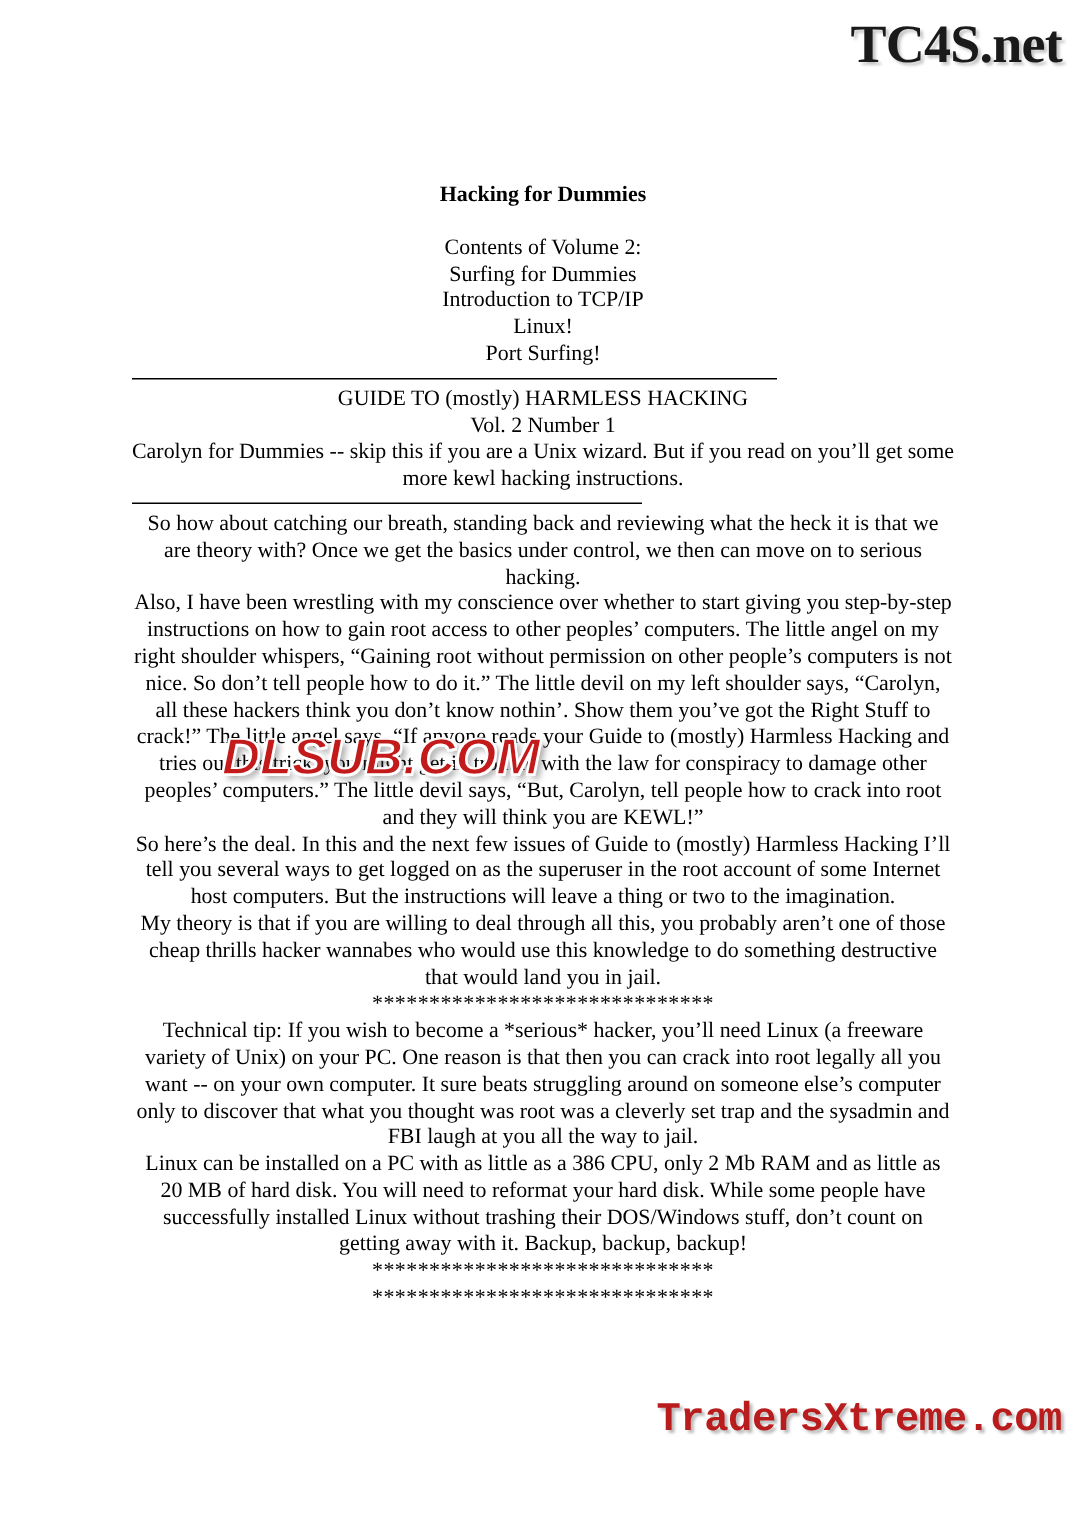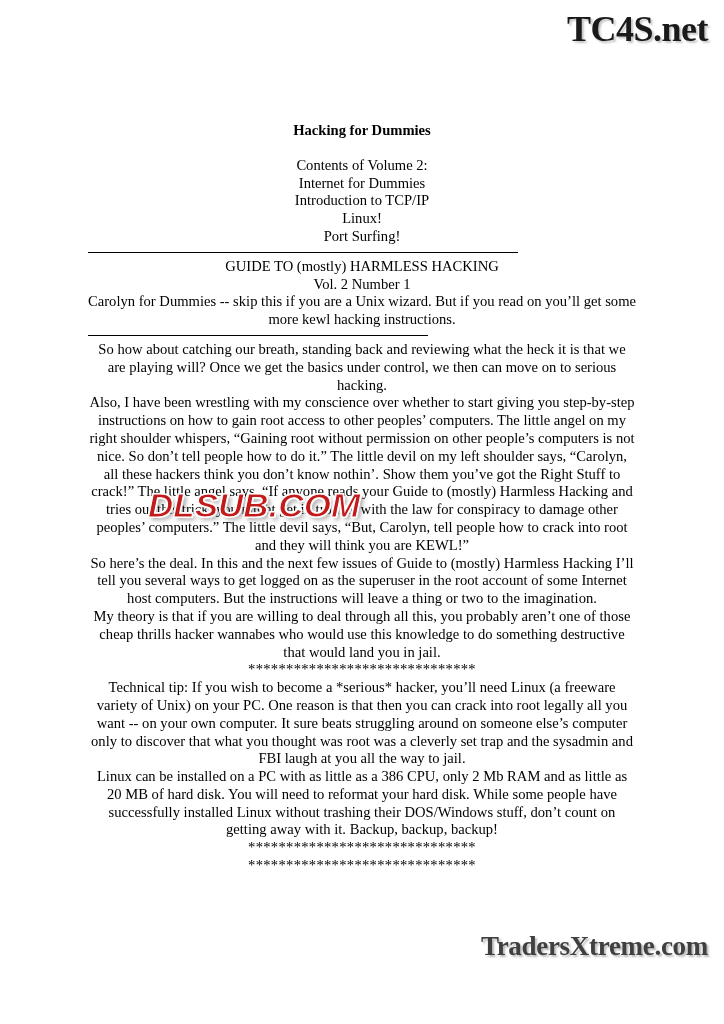--- a/index.html
+++ b/index.html
@@ -30,24 +30,24 @@
     font-weight: bold;
     font-size: 36px;
     color: #1a1a1a;
     letter-spacing: -0.5px;
     text-shadow: 2px 2px 2px rgba(150,150,150,0.55);
   }
   .wm-bottom {
     position: absolute;
     bottom: 6px;
     right: 16px;
-    font-family: Liberation Serif, serif;
+    font-family: Liberation Mono, monospace;
     font-weight: bold;
     font-size: 27px;
-    color: #404040;
+    color: #b91c1c;
     letter-spacing: -0.3px;
     text-shadow: 2px 2px 2px rgba(140,140,140,0.6);
   }
   .wm-center {
     position: absolute;
     left: 148px;
     top: 486px;
     font-family: "Liberation Sans", sans-serif;
     font-weight: bold;
     font-style: italic;
@@ -102,34 +102,34 @@
 
 <div class="page">
 
   <div class="wm-top">TC4S.net</div>
 
   <div class="doc">
 
     <p class="title">Hacking for Dummies</p>
 
     <p>Contents of Volume 2:</p>
-    <p>Internet for Dummies</p>
+    <p>Surfing for Dummies</p>
     <p>Introduction to TCP/IP</p>
     <p>Linux!</p>
     <p>Port Surfing!</p>
 
     <div class="rule"></div>
 
     <p>GUIDE TO (mostly) HARMLESS HACKING</p>
     <p>Vol. 2 Number 1</p>
     <p>Carolyn for Dummies -- skip this if you are a Unix wizard. But if you read on you’ll get some more kewl hacking instructions.</p>
 
     <div class="rule short"></div>
 
-    <p>So how about catching our breath, standing back and reviewing what the heck it is that we are playing will? Once we get the basics under control, we then can move on to serious hacking.</p>
+    <p>So how about catching our breath, standing back and reviewing what the heck it is that we are theory with? Once we get the basics under control, we then can move on to serious hacking.</p>
     <p>Also, I have been wrestling with my conscience over whether to start giving you step-by-step instructions on how to gain root access to other peoples’ computers. The little angel on my right shoulder whispers, “Gaining root without permission on other people’s computers is not nice. So don’t tell people how to do it.” The little devil on my left shoulder says, “Carolyn, all these hackers think you don’t know nothin’. Show them you’ve got the Right Stuff to crack!” The little angel says, “If anyone reads your Guide to (mostly) Harmless Hacking and tries out this trick, you might get in trouble with the law for conspiracy to damage other peoples’ computers.” The little devil says, “But, Carolyn, tell people how to crack into root and they will think you are KEWL!”</p>
     <p>So here’s the deal. In this and the next few issues of Guide to (mostly) Harmless Hacking I’ll tell you several ways to get logged on as the superuser in the root account of some Internet host computers. But the instructions will leave a thing or two to the imagination.</p>
     <p>My theory is that if you are willing to deal through all this, you probably aren’t one of those cheap thrills hacker wannabes who would use this knowledge to do something destructive that would land you in jail.</p>
 
     <p class="stars">******************************</p>
 
     <p>Technical tip: If you wish to become a *serious* hacker, you’ll need Linux (a freeware variety of Unix) on your PC. One reason is that then you can crack into root legally all you want -- on your own computer. It sure beats struggling around on someone else’s computer only to discover that what you thought was root was a cleverly set trap and the sysadmin and FBI laugh at you all the way to jail.</p>
     <p>Linux can be installed on a PC with as little as a 386 CPU, only 2 Mb RAM and as little as 20 MB of hard disk. You will need to reformat your hard disk. While some people have successfully installed Linux without trashing their DOS/Windows stuff, don’t count on getting away with it. Backup, backup, backup!</p>
 
     <p class="stars">******************************</p>

